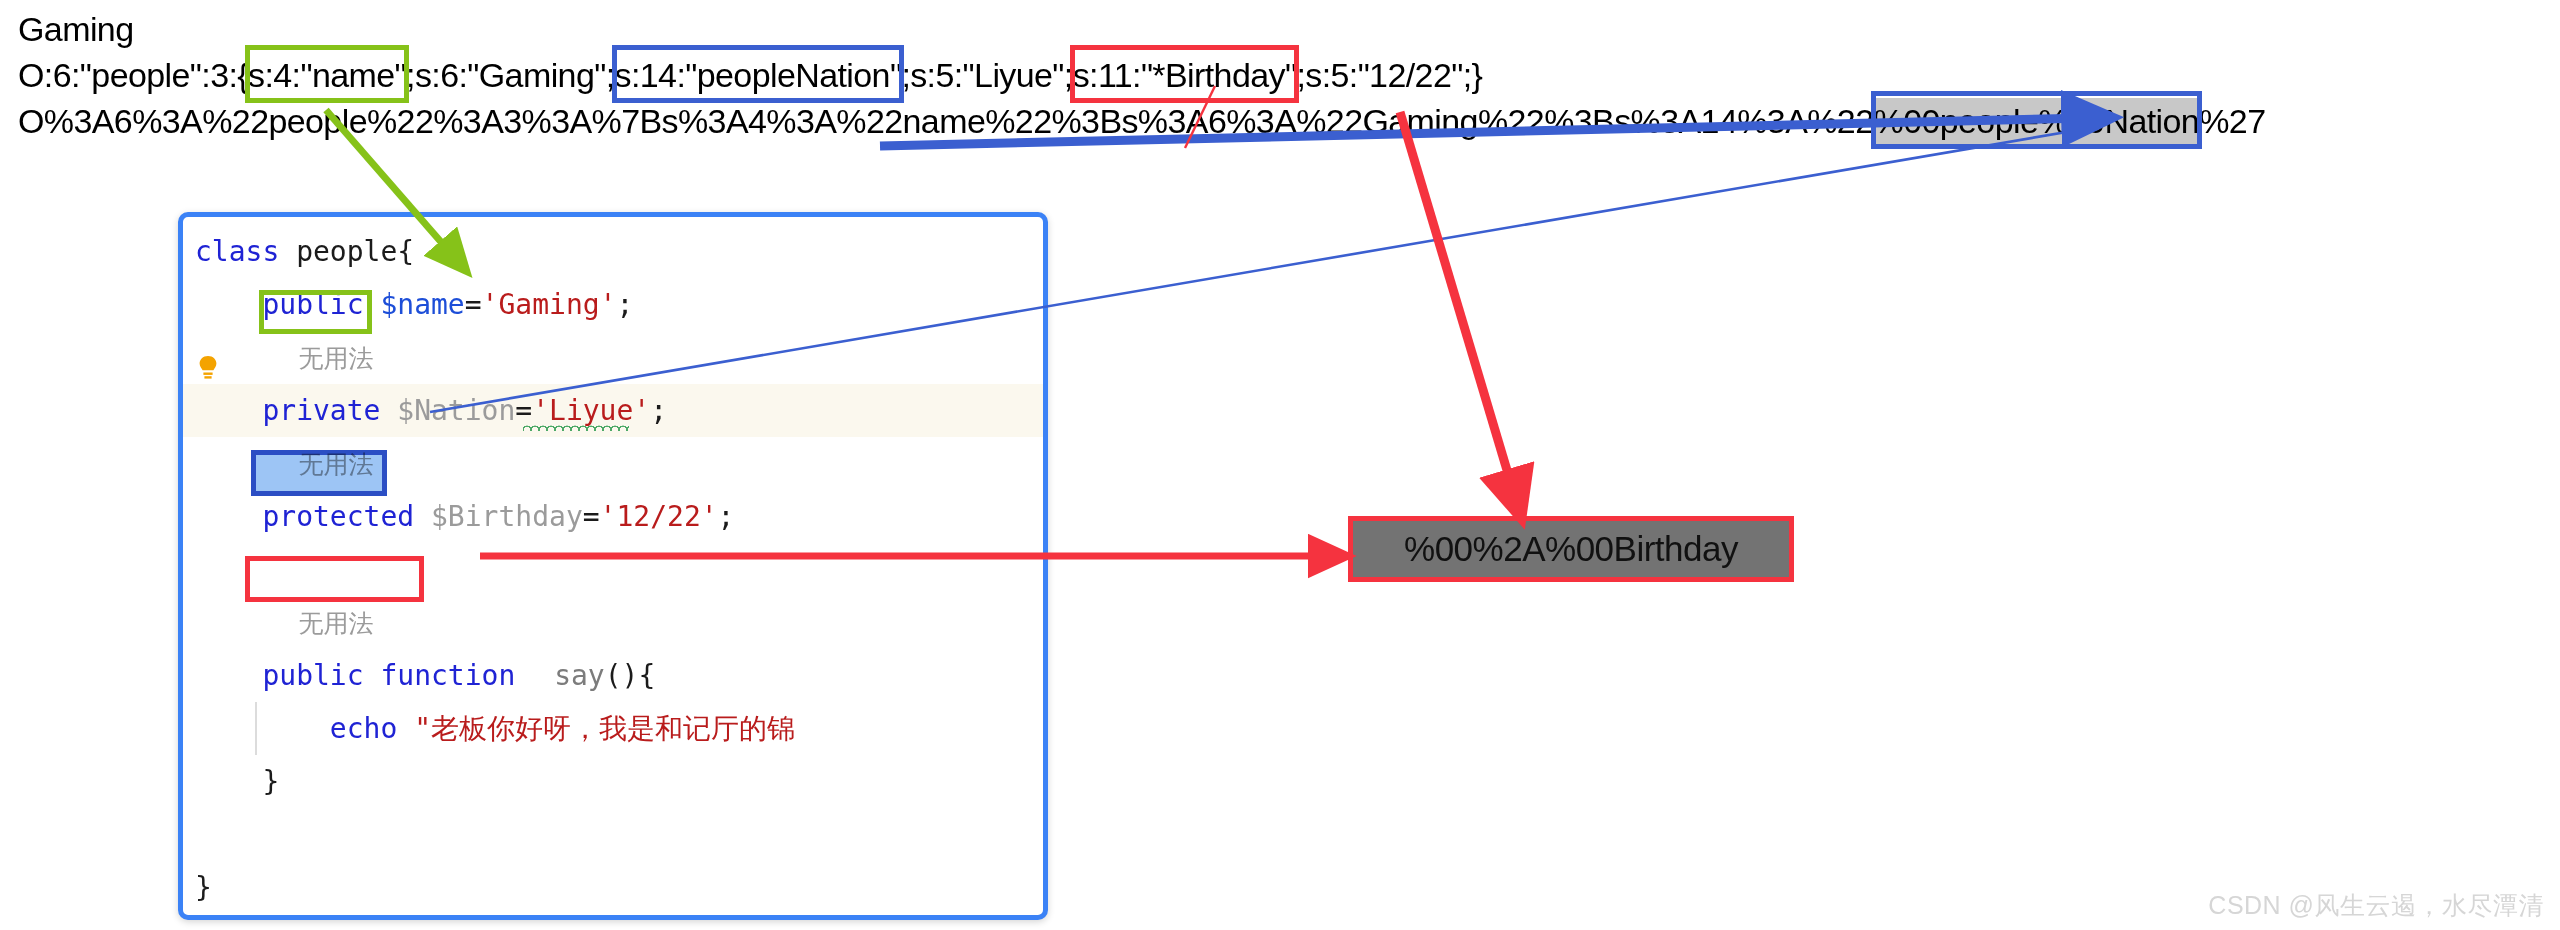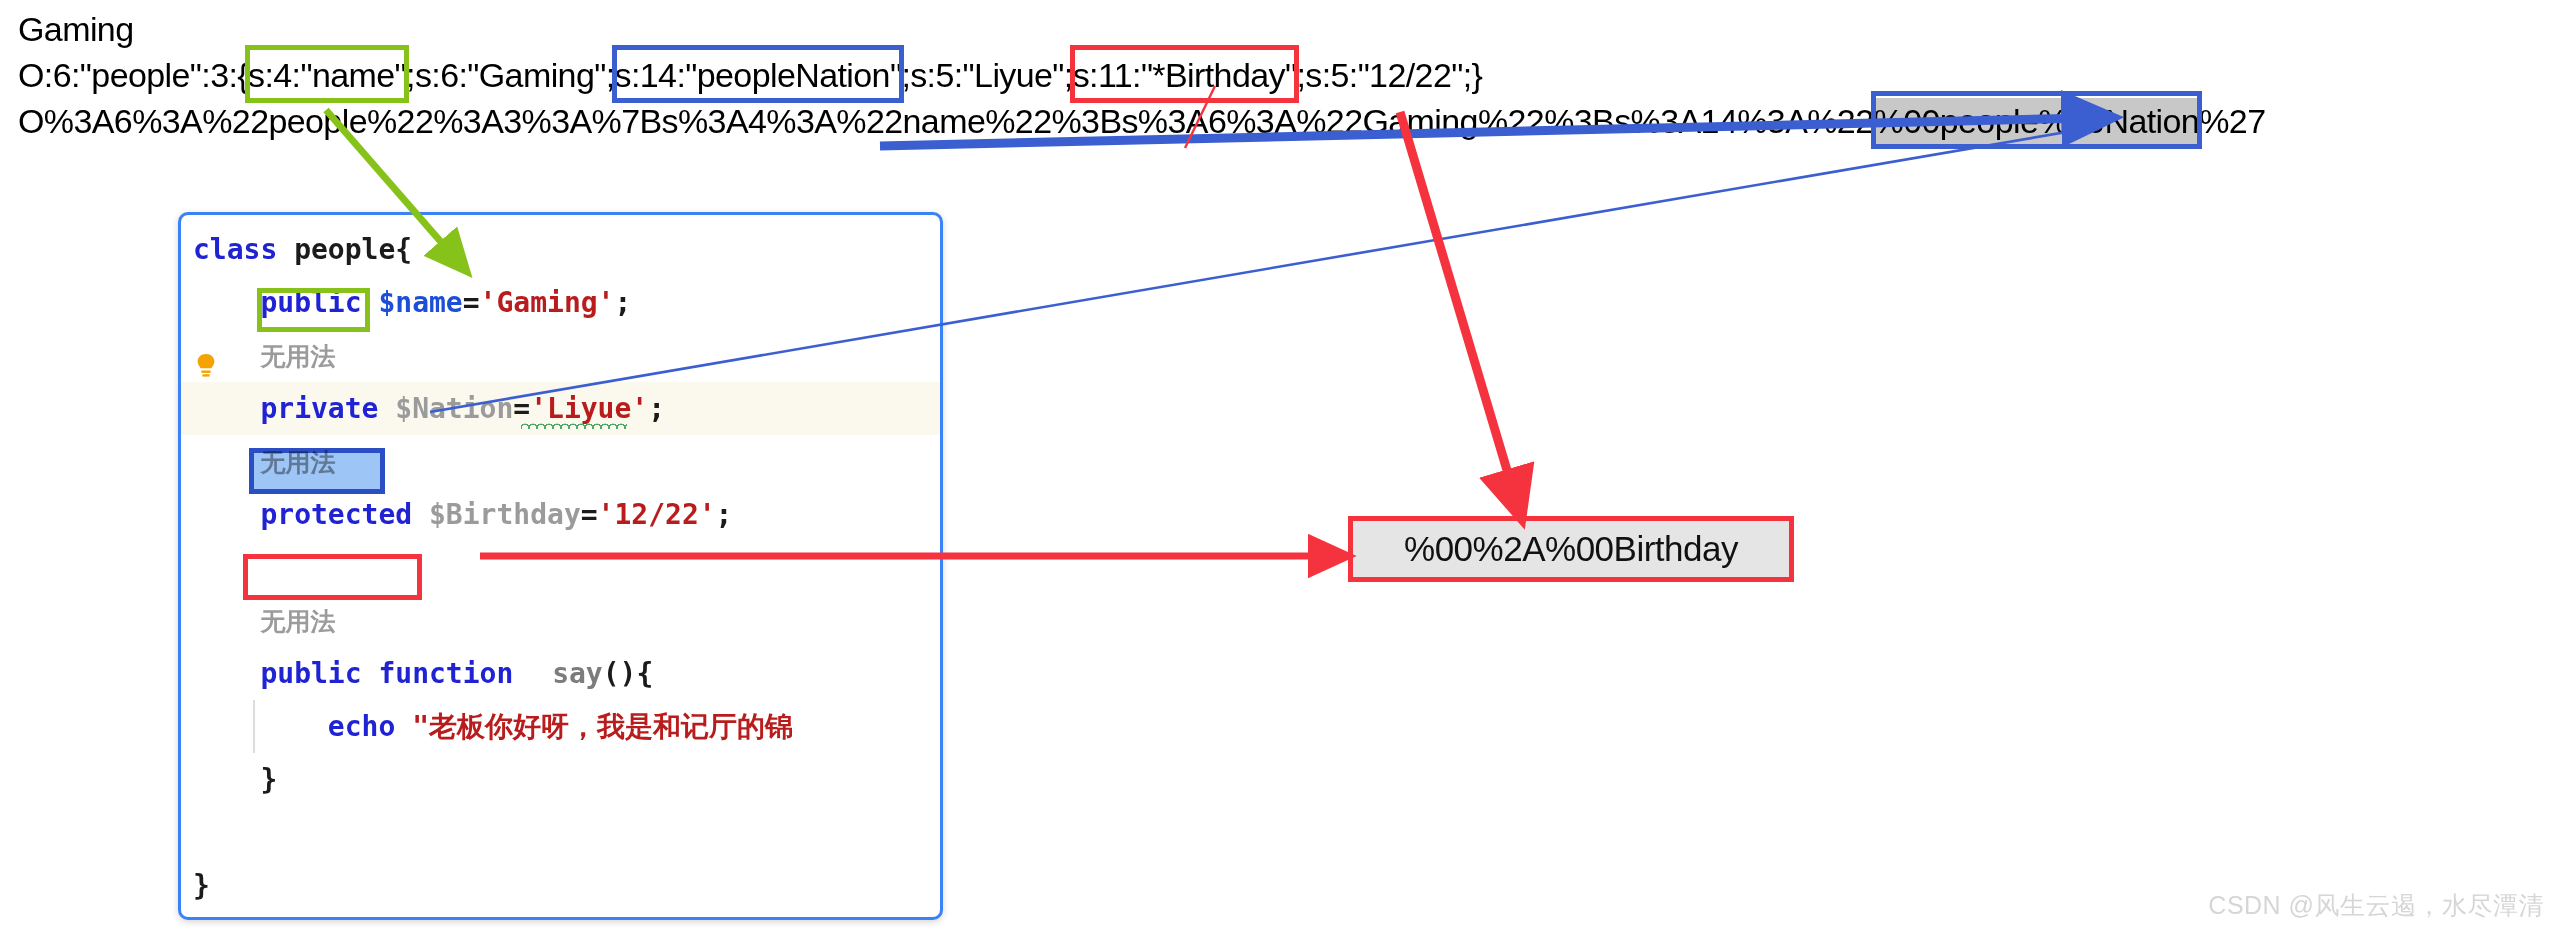--- a/index.html
+++ b/index.html
@@ -35,38 +35,37 @@
   .bx-green { --bc:#86c219; }
   .bx-blue  { --bc:#3b5fd0; }
   .bx-red   { --bc:#f5333f; }
 
   .shade { background:#c8c8c8; }
 
   
   #code-card{
     position:absolute;
     left:178px; top:212px;
-    width:765px; height:708px;
+    width:870px; height:708px;
     background:#ffffff;
-    border:3px solid #3b82f6;
+    border:5px solid #3b82f6;
     border-radius:10px;
     box-shadow:0 2px 7px rgba(0,0,0,.17);
     overflow:hidden;
-    font-weight:bold;
   }
   .code-body{
     font-family:"DejaVu Sans Mono","Liberation Mono",monospace;
     font-size:28px;
     line-height:53px;
     padding:8px 0 0 0;
     white-space:pre;
   }
   .code-line{ position:relative; height:53px; padding-left:12px; }
   .code-line.hl{ background:#fbf8ee; }
-  .hint{ color:#9b9b9b; font-size:25px; font-family:"Liberation Sans",sans-serif; }
+  .hint{ color:#9b9b9b; font-size:25px; font-family:"Liberation Sans",sans-serif;margin-left:36px; }
   .k-kw   { color:#1f23d4; }          
   .k-plain{ color:#1b1b1b; }
   .k-var  { color:#9b9b9b; }          
   .k-varp { color:#1d4ed8; }          
   .k-str  { color:#b91c1c; }          
   .k-fn   { color:#7c7c7c;margin-left:22px; }          
   .indent-guide{
     position:absolute; left:72px; top:0; bottom:0; width:2px; background:#dcdcdc;
   }
   .bulb{
@@ -84,21 +83,21 @@
   .code-box{ position:absolute; pointer-events:none; }
   .code-box.green{ border:5px solid #86c219; }
   .code-box.blue { border:5px solid #2b4ec4; background:#9dc5f5; mix-blend-mode:multiply; }
   .code-box.red  { border:5px solid #f5333f; }
 
   
   #callout{
     position:absolute; left:1348px; top:516px;
     width:446px; height:66px;
     border:5px solid #f5333f;
-    background:#e5e5e5;
+    background:#737373;
     display:flex; align-items:center; justify-content:center;
     font-size:35px; color:#111;
     font-family:"Liberation Sans",sans-serif;
     letter-spacing:-.5px;
   }
 
   
   #arrows{ position:absolute; left:0; top:0; width:2560px; height:930px; pointer-events:none; }
 
   

